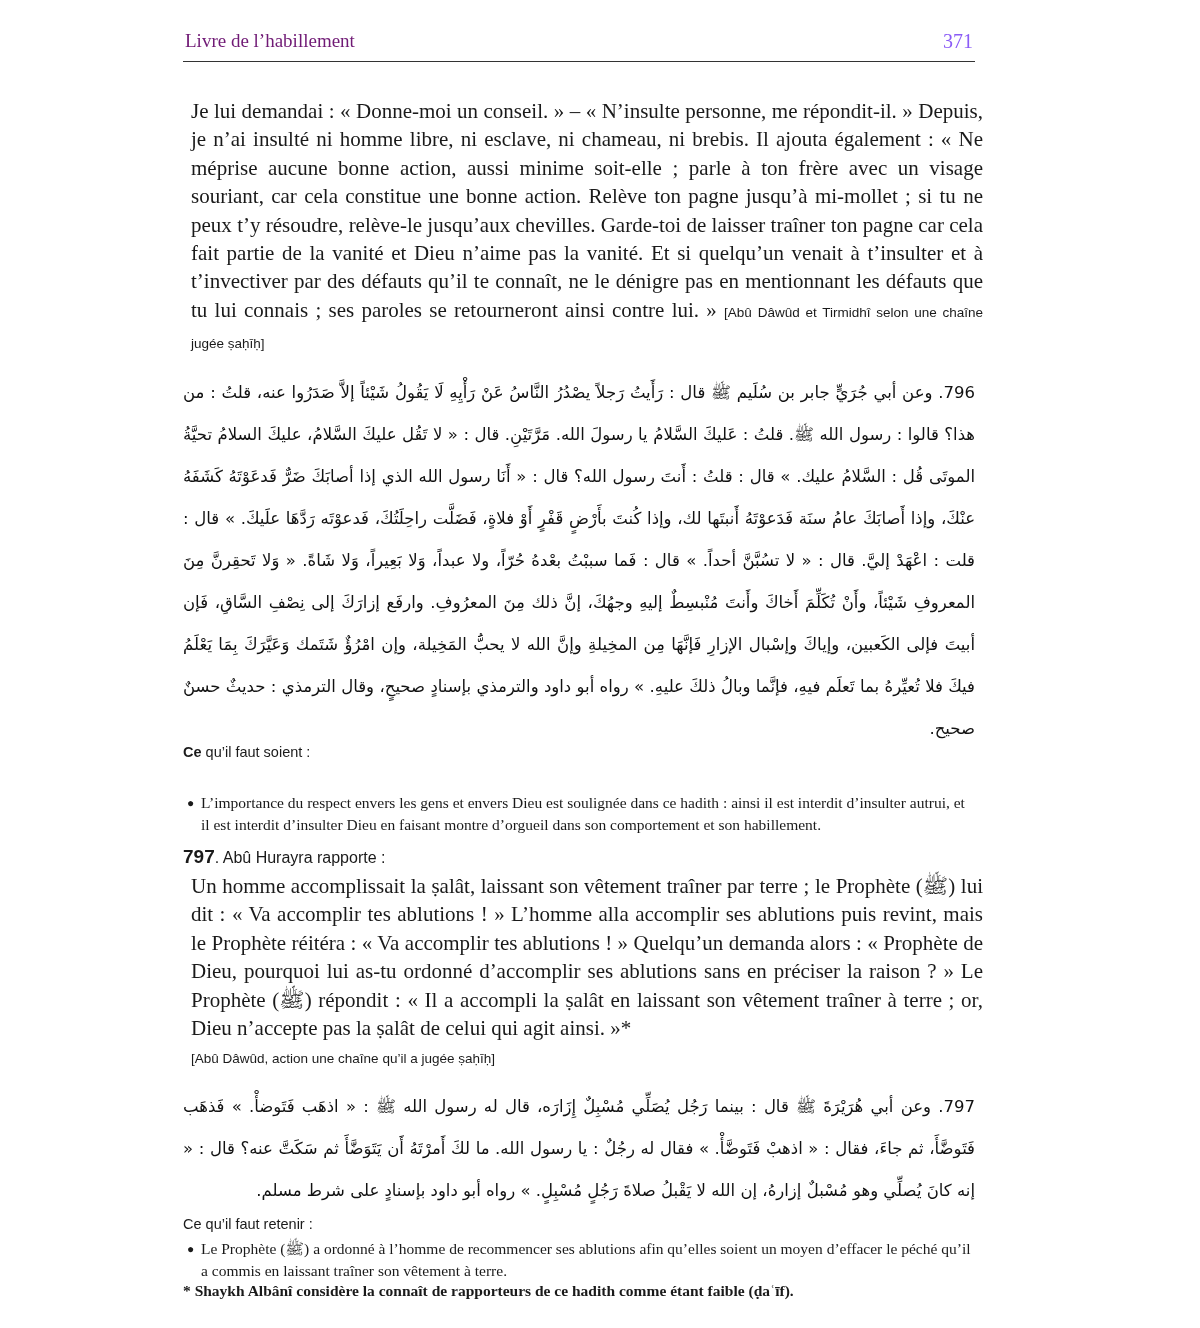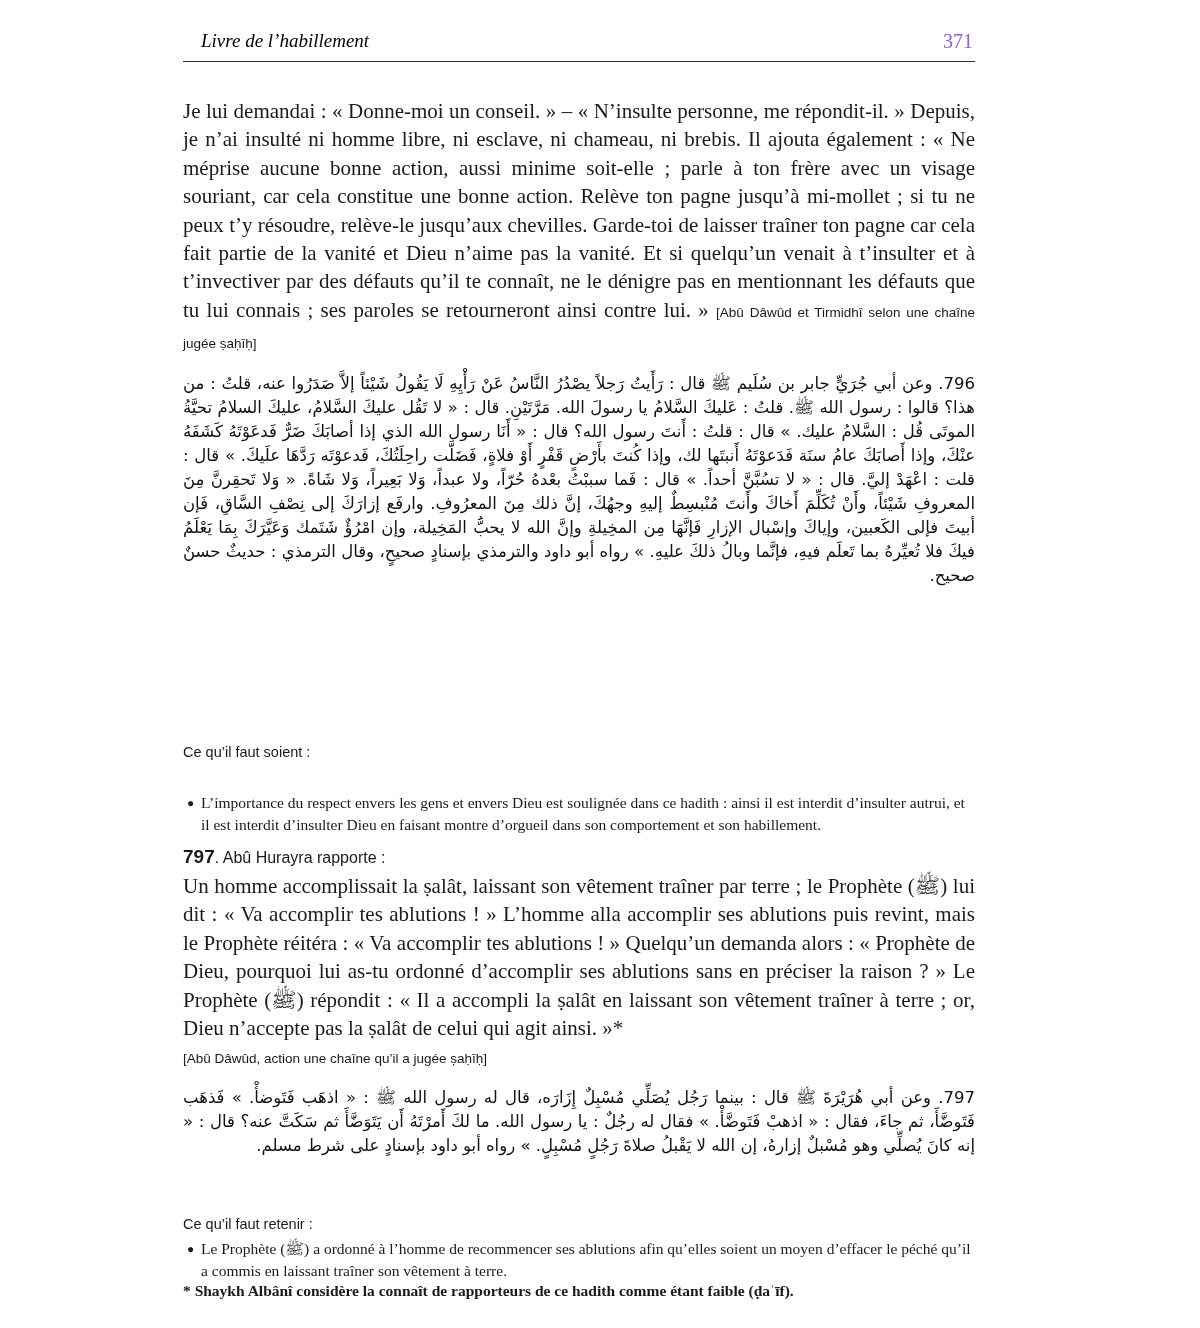--- a/index.html
+++ b/index.html
@@ -1,31 +1,31 @@
 <!DOCTYPE html>
 <html><head>
   <meta charset="utf-8">
   <style>
     html, body { margin: 0; padding: 0; background: #ffffff; }
     body { width: 1200px; height: 1328px; position: relative; overflow: hidden; color: #1a1a1a; }
     .page { position: absolute; left: 183px; top: 0; width: 792px; }
     .serif { font-family: "Liberation Serif", "DejaVu Serif", serif; }
     .sans { font-family: "Liberation Sans", "DejaVu Sans", sans-serif; }
     .header { position: absolute; top: 30px; left: 0; width: 792px; height: 32px; }
-    .running-title { position: absolute; left: 18px; top: 0; font-style: italic; font-size: 19px; color: #000000; }
+    .running-title { position: absolute; left: 2px; top: 0; font-size: 19px; color: #701a75; }
     .page-number { position: absolute; right: 2px; top: 0; font-size: 20px; color: #8b5cf6; }
     .header-rule { position: absolute; top: 61px; left: 0; width: 792px; height: 0; border-top: 1.5px solid #333; }
 
-    .fr { position: absolute; left: 0; width: 792px; font-size: 21px; line-height: 28.4px; text-align: justify; }
+    .fr { position: absolute; left: 8px; width: 792px; font-size: 21px; line-height: 28.4px; text-align: justify; }
     .fr.p1 { top: 97px; }
     .ref { font-size: 13.5px; font-family: "Liberation Sans", "DejaVu Sans", sans-serif; }
-    .ar { position: absolute; left: 0; width: 792px; direction: rtl; text-align: justify; font-family: "DejaVu Sans", sans-serif; font-size: 16.5px; line-height: 24px; color: #111; }
+    .ar { position: absolute; left: 0; width: 792px; direction: rtl; text-align: justify; font-family: "DejaVu Sans", sans-serif; font-size: 16.5px; line-height: 42px; color: #111; }
     .ar.a1 { top: 372px; }
     .note-title { position: absolute; left: 0; font-size: 14.5px; }
-    .note-title b { font-weight: normal; }
+    .note-title b { font-weight: bold; }
     .bullet { position: absolute; left: 0; width: 792px; font-size: 15.5px; line-height: 22px; padding-left: 18px; box-sizing: border-box; text-indent: -14px; }
     .bullet .dot { display: inline-block; width: 14px; text-indent: 0; font-size: 12px; vertical-align: 1px; }
     .hnum { position: absolute; left: 0; top: 846px; font-size: 16px; }
     .hnum b { font-size: 19px; }
     .fr.p2 { top: 872px; }
     .ar.a2 { top: 1086px; }
     .footnote { position: absolute; left: 0; top: 1282px; font-size: 15.5px; font-weight: bold; }
   </style>
 </head>
 <body>

